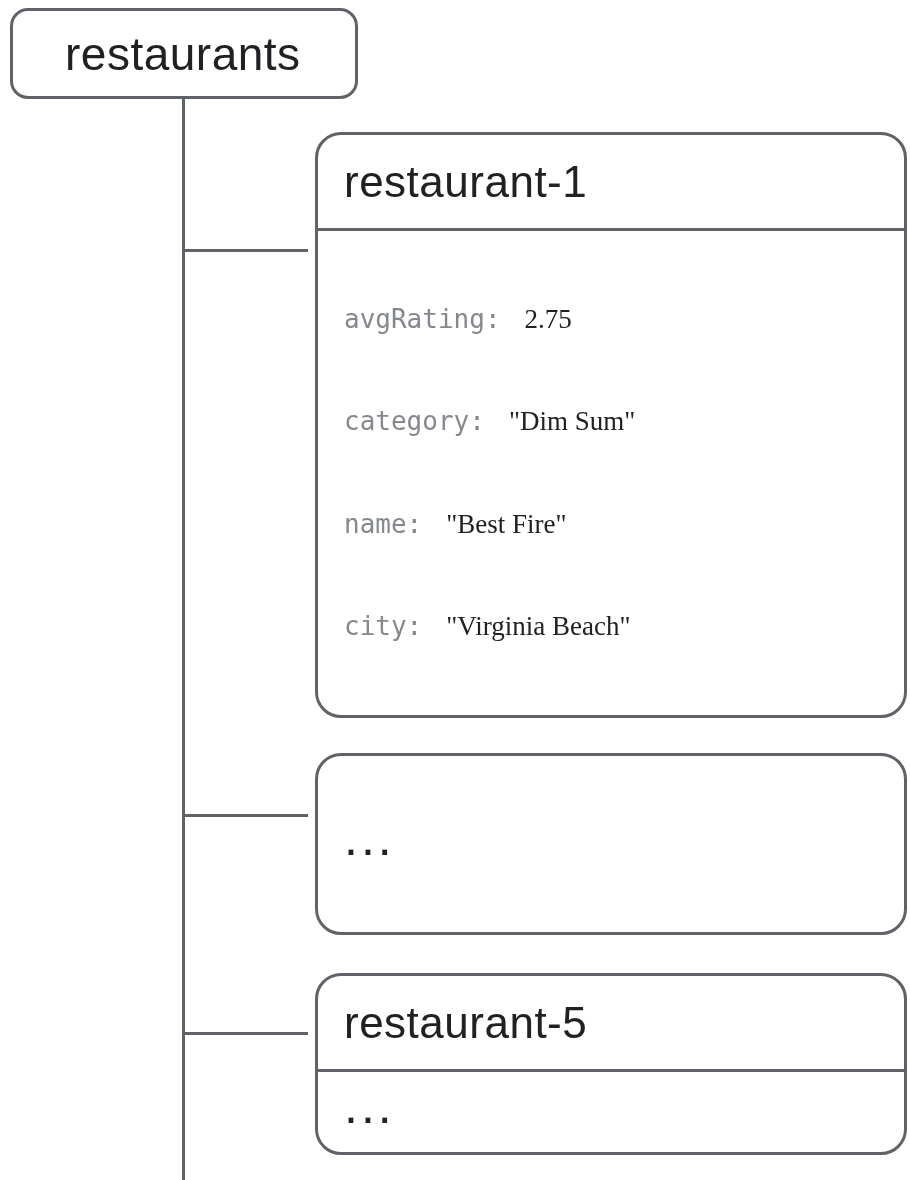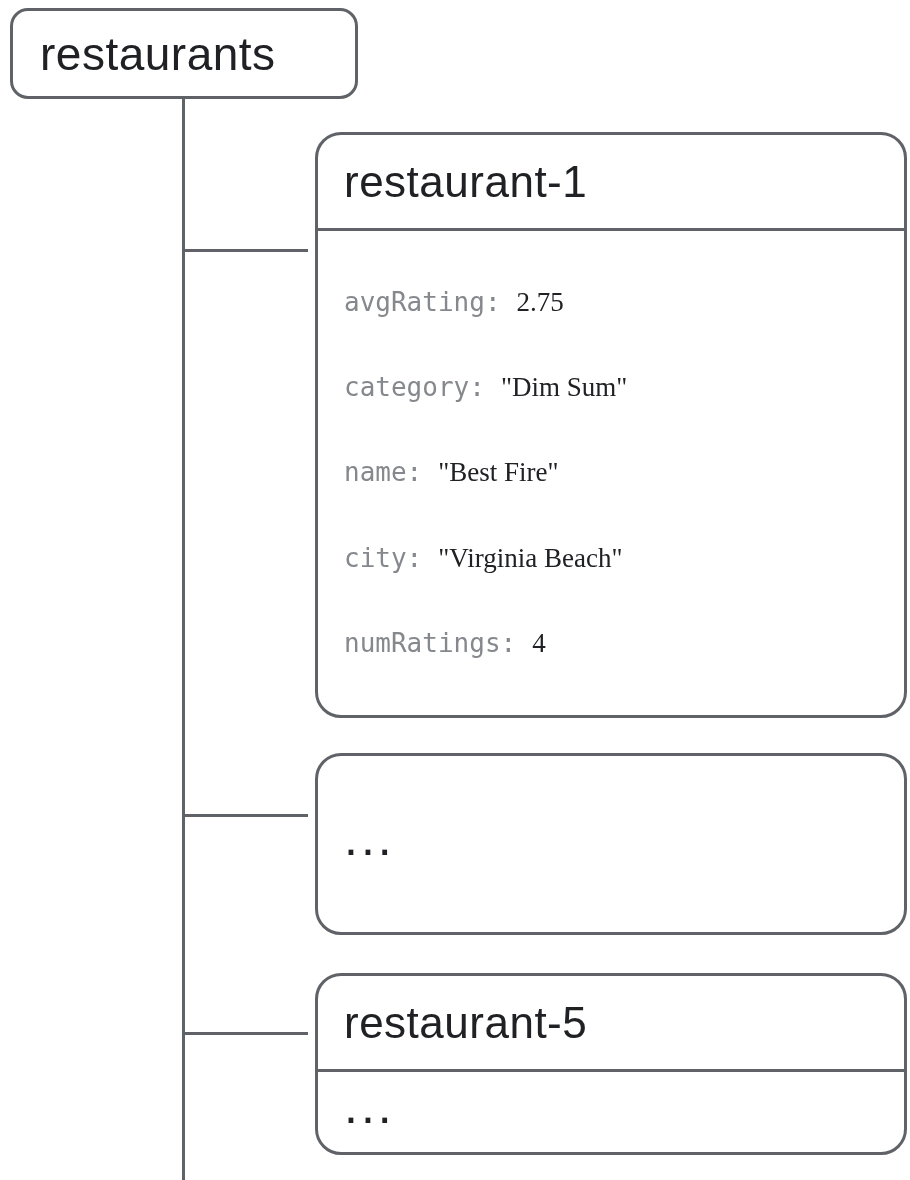--- a/index.html
+++ b/index.html
@@ -31,21 +31,21 @@
   .root-box {
     position: absolute;
     left: 10px; top: 8px;
     width: 348px; height: 91px;
     border: 3px solid var(--color-border, #5f6368);
     border-radius: 18px;
     background: #ffffff;
     box-sizing: border-box;
     display: flex;
     align-items: center;
-    padding-left: 27px;
+    padding-left: 52px;
   }
   .root-box .label {
     font-size: 46px;
     color: var(--color-title_text, #202124);
     letter-spacing: 0.5px;
   }
 
   
   .card {
     position: absolute;
@@ -81,21 +81,21 @@
     flex: 1;
     display: flex;
     flex-direction: column;
     justify-content: space-evenly;
     padding: 2px 26px 2px 26px;
     overflow: hidden;
   }
   .field-row {
     display: flex;
     align-items: baseline;
-    gap: 16px;
+    gap: 24px;
     white-space: nowrap;
   }
   .field-key {
     font-family: "DejaVu Sans Mono", "Liberation Mono", monospace;
     font-size: 26px;
     color: var(--color-key_text, #85888c);
   }
   .field-value {
     font-family: Liberation Serif, serif;
     font-size: 27px;
@@ -142,24 +142,20 @@
         <span class="field-value">"Dim Sum"</span>
       </div>
       <div class="field-row">
         <span class="field-key">name:</span>
         <span class="field-value">"Best Fire"</span>
       </div>
       <div class="field-row">
         <span class="field-key">city:</span>
         <span class="field-value">"Virginia Beach"</span>
       </div>
-      <div class="field-row">
-        <span class="field-key">numRatings:</span>
-        <span class="field-value">4</span>
-      </div>
     </div>
   </div>
 
   <div class="card card-2">
     <div class="card-body ellipsis">
       <span class="ellipsis-label">...</span>
     </div>
   </div>
 
   <div class="card card-3">

